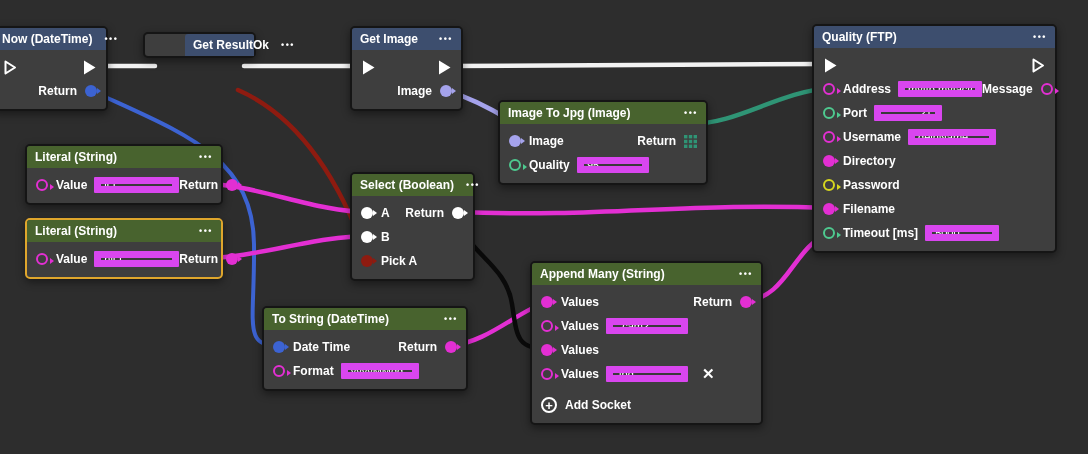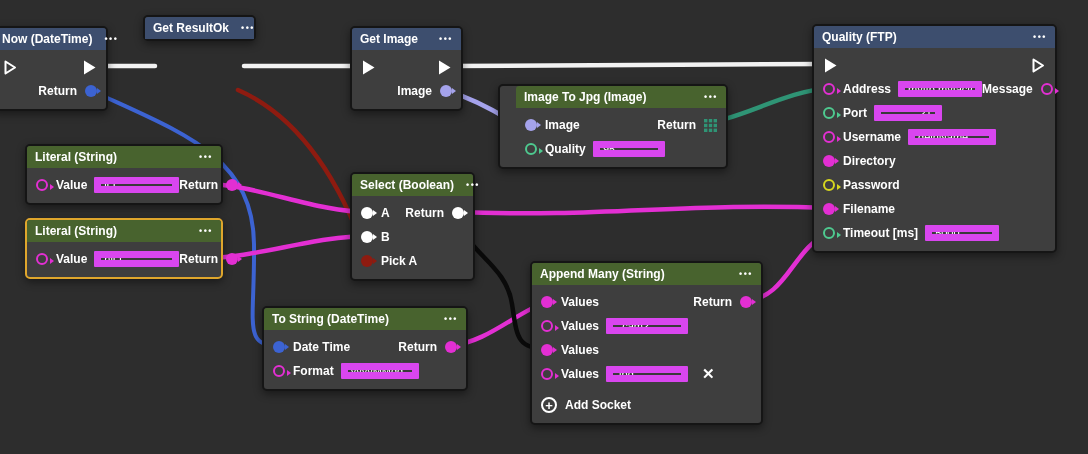--- a/index.html
+++ b/index.html
@@ -124,21 +124,21 @@
       </div>
       <div class="row">
         <span class="out">
           <span class="lbl">Return</span>
           <span class="sock filled c-blue"></span>
         </span>
       </div>
     </div>
   </div>
 
-  <div class="node" style="left:143px; top:15px; width:113px;">
+  <div class="node" style="left:143px; top:32px; width:113px;padding-left:40px;">
     <div class="node-header hdr-blue">
       <span>Get ResultOk</span>
       <span class="menu">•••</span>
     </div>
   </div>
 
   <div class="node" style="left:350px; top:26px; width:113px;">
     <div class="node-header hdr-blue">
       <span>Get Image</span>
       <span class="menu">•••</span>
@@ -156,21 +156,21 @@
       </div>
       <div class="row">
         <span class="out">
           <span class="lbl">Image</span>
           <span class="sock filled c-lav"></span>
         </span>
       </div>
     </div>
   </div>
 
-  <div class="node" style="left:498px; top:84px; width:230px;padding-left:16px;">
+  <div class="node" style="left:498px; top:100px; width:210px;">
     <div class="node-header hdr-green">
       <span>Image To Jpg (Image)</span>
       <span class="menu">•••</span>
     </div>
     <div class="node-body">
       <div class="row">
         <span class="sock filled c-lav"></span>
         <span class="lbl">Image</span>
         <span class="out">
           <span class="lbl">Return</span>

